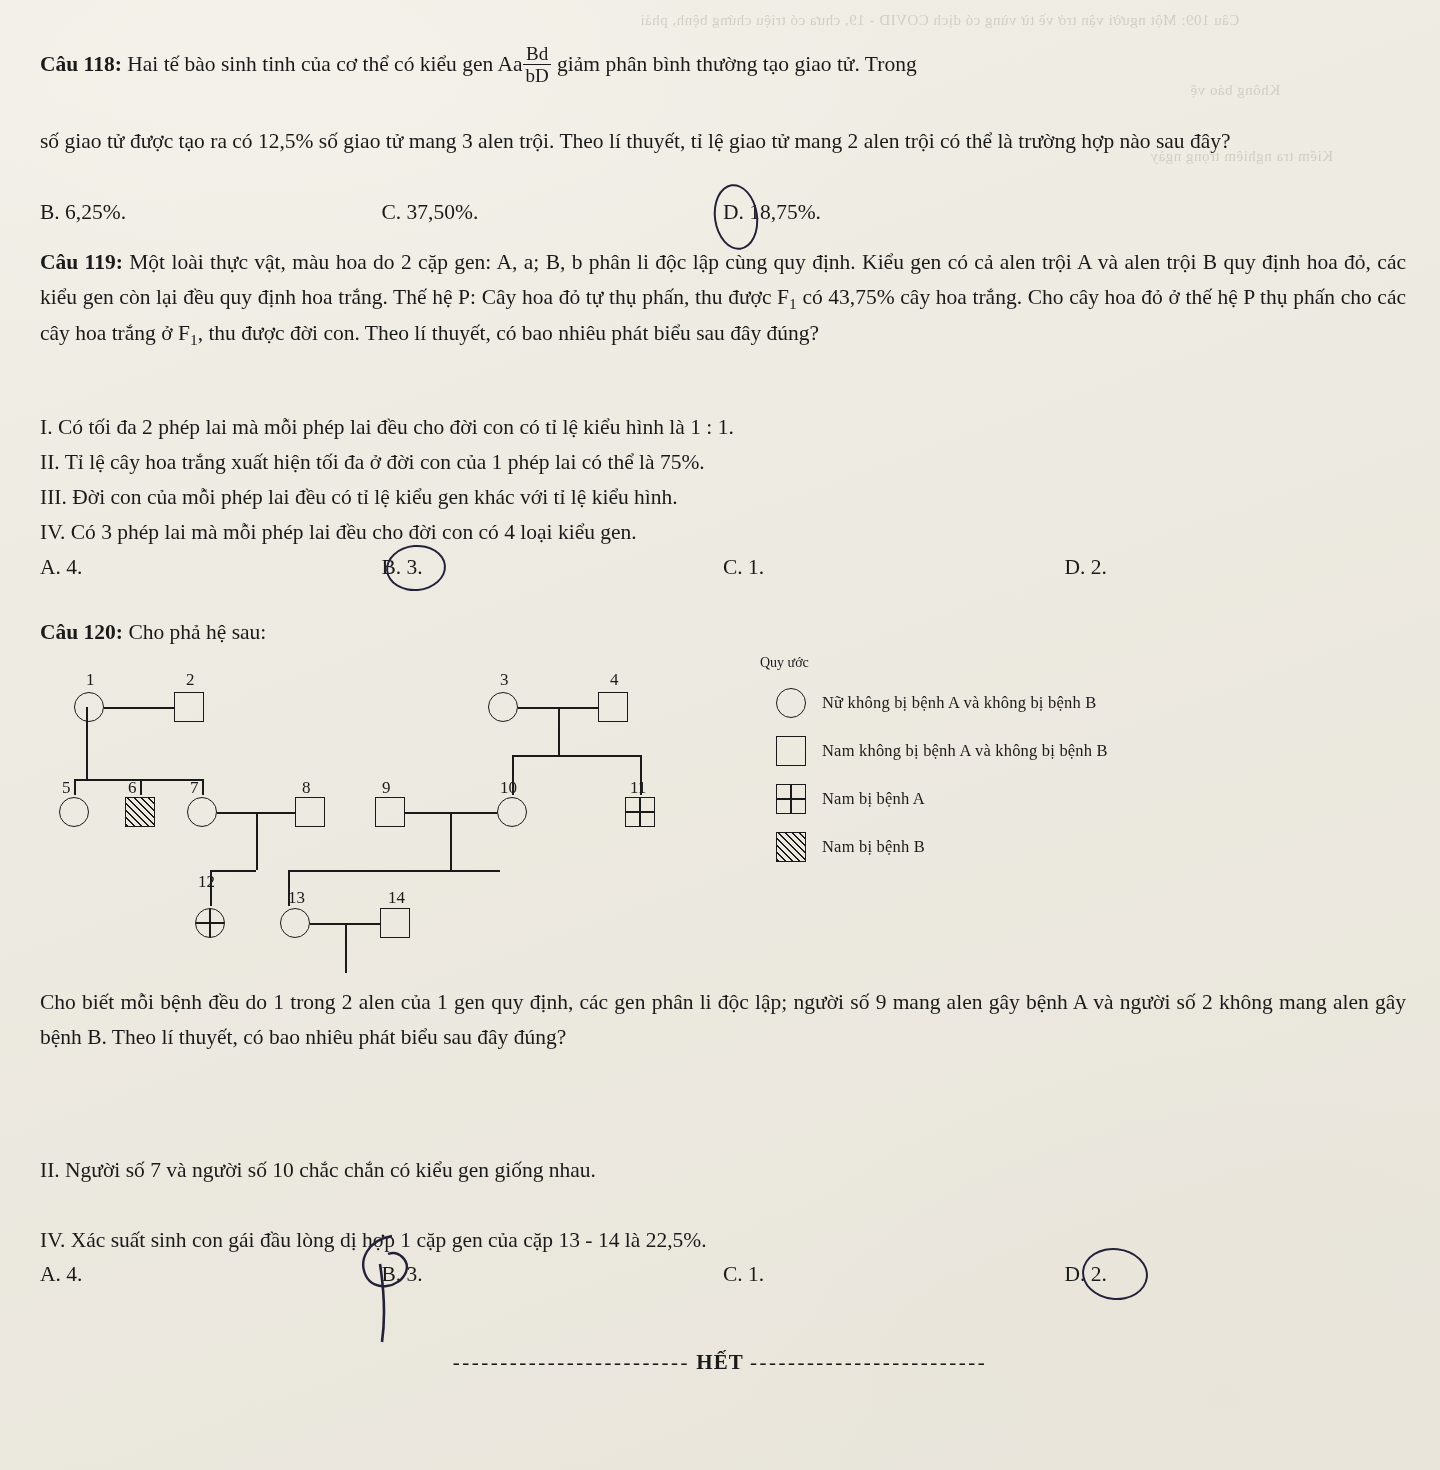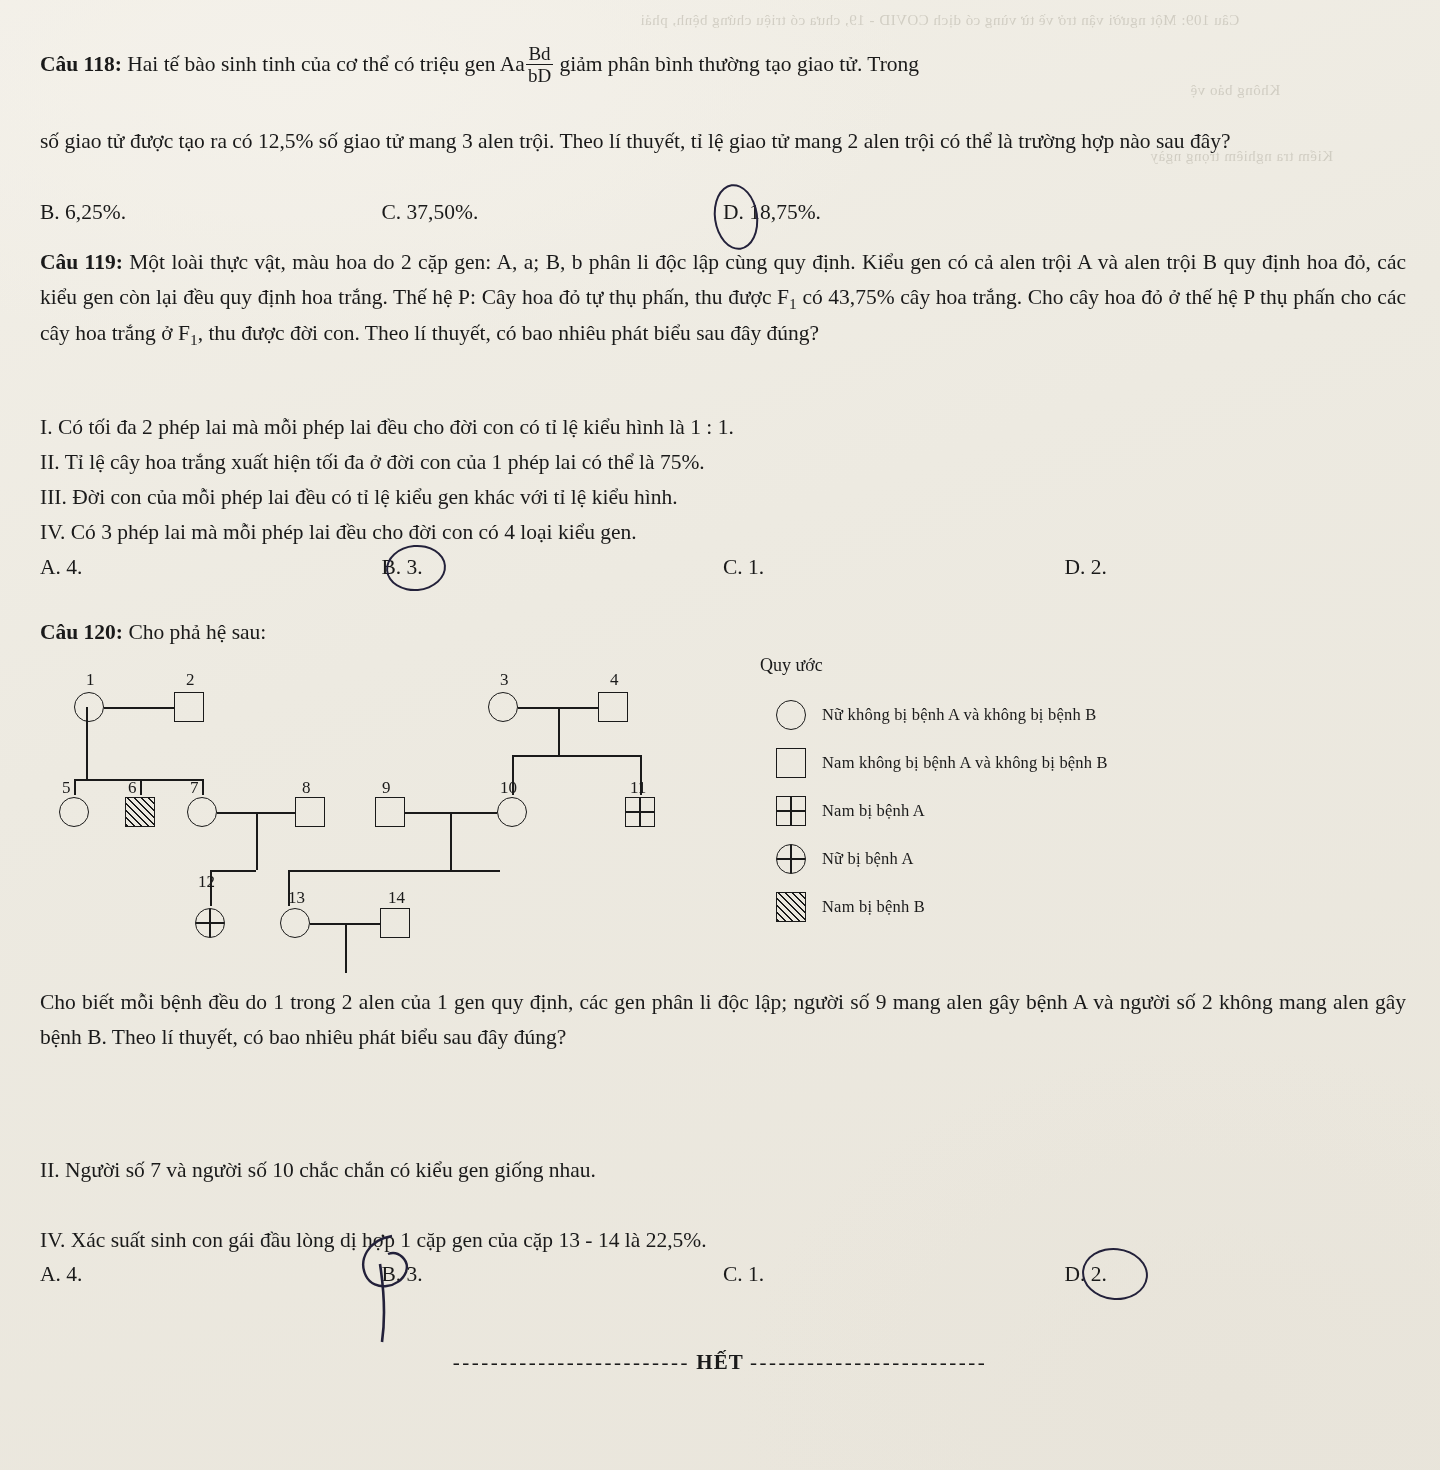--- a/index.html
+++ b/index.html
@@ -92,21 +92,21 @@
     width: 700px;
     height: 310px;
   }
   .legend {
     position: absolute;
     left: 760px;
     top: 655px;
     width: 520px;
     font-size: 16.5px;
   }
-  .legend-title { font-size: 18px; margin-bottom: 15px; }
+  .legend-title { font-size: 14px; margin-bottom: 8px; }
   .legend-row { display: flex; align-items: center; height: 48px; }
   .legend-sym { width: 62px; display: flex; justify-content: center; }
   .legend-label { letter-spacing: .2px; }
 
   .sq {
     width: 30px; height: 30px;
     border: 1.8px solid #1a1a1a;
     box-sizing: border-box;
     background: transparent;
   }
@@ -162,21 +162,21 @@
 <div class="paper"></div>
 
 <div class="content">
 
   <div class="bleed" style="left:640px; top:12px;">Câu 109: Một người vận trở về từ vùng có dịch COVID - 19, chưa có triệu chứng bệnh, phải</div>
   <div class="bleed" style="left:1190px; top:82px;">Không bảo vệ</div>
   <div class="bleed" style="left:1150px; top:148px;">Kiểm tra nghiêm trọng ngày</div>
 
   <div class="q" style="top:44px;">
     <span class="bold">Câu 118:</span>
-    <span>Hai tế bào sinh tinh của cơ thể có triệu gen Aa</span><span class="frac"><span class="num">Bd</span><span class="den">bD</span></span>
+    <span>Hai tế bào sinh tinh của cơ thể có kiểu gen Aa</span><span class="frac"><span class="num">Bd</span><span class="den">bD</span></span>
     <span>giảm phân bình thường tạo giao tử. Trong</span>
   </div>
   <div class="q" style="top:124px;">số giao tử được tạo ra có 12,5% số giao tử mang 3 alen trội. Theo lí thuyết, tỉ lệ giao tử mang 2 alen trội có thể là trường hợp nào sau đây?</div>
 
   <div class="answers" style="top:200px;">
     <div>B. 6,25%.</div>
     <div>C. 37,50%.</div>
     <div>D. 18,75%.</div>
   </div>
 
@@ -287,26 +287,20 @@
       <div class="legend-label">Nam không bị bệnh A và không bị bệnh B</div>
     </div>
     <div class="legend-row">
       <div class="legend-sym">
           <div class="sq cross-sq"></div>
         </div>
       <div class="legend-label">Nam bị bệnh A</div>
     </div>
     <div class="legend-row">
       <div class="legend-sym">
-          <div class="ci cross-ci"></div>
-        </div>
-      <div class="legend-label">Nữ bị bệnh A</div>
-    </div>
-    <div class="legend-row">
-      <div class="legend-sym">
           <div class="sq hatched"></div>
         </div>
       <div class="legend-label">Nam bị bệnh B</div>
     </div>
   </div>
 
   <div class="q" style="top:985px;">Cho biết mỗi bệnh đều do 1 trong 2 alen của 1 gen quy định, các gen phân li độc lập; người số 9 mang alen gây bệnh A và người số 2 không mang alen gây bệnh B. Theo lí thuyết, có bao nhiêu phát biểu sau đây đúng?</div>
 
   <div class="q" style="top:1153px;">II. Người số 7 và người số 10 chắc chắn có kiểu gen giống nhau.</div>
   <div class="q" style="top:1223px;">IV. Xác suất sinh con gái đầu lòng dị hợp 1 cặp gen của cặp 13 - 14 là 22,5%.</div>

